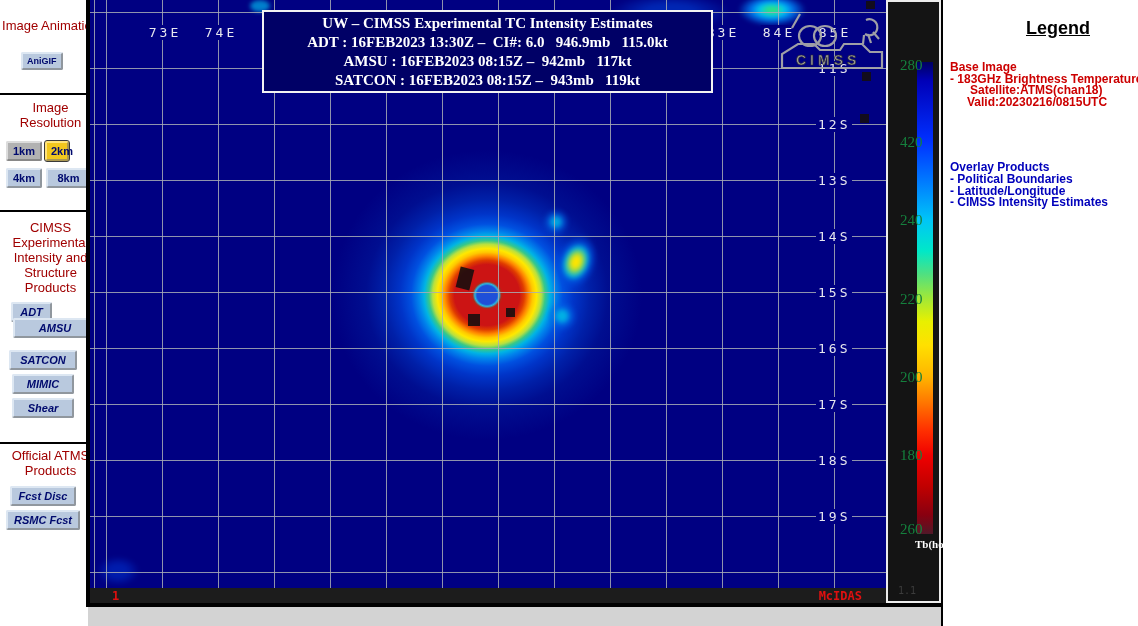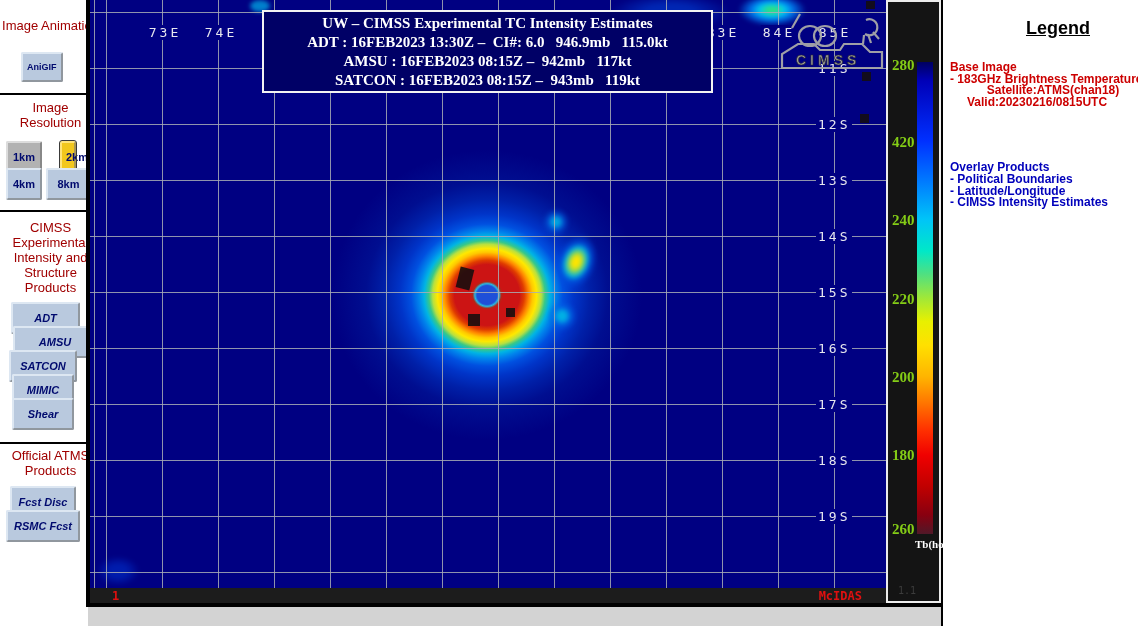--- a/index.html
+++ b/index.html
@@ -6,21 +6,21 @@
   #page{position:relative;width:1138px;height:626px;overflow:hidden;background:#fff;
         font-family:"Liberation Sans",sans-serif;}
 
   
   #sidebar{position:absolute;left:0;top:0;width:86px;height:626px;background:#fff;}
   .side-head{position:absolute;left:0;width:101px;text-align:center;font-weight:normal;
              font-size:13px;line-height:15px;color:#a00000;}
   .divider{position:absolute;left:0;width:86px;height:2px;background:#000;}
   .sbtn{position:absolute;font-weight:bold;color:#000a6e;background:#b9c9de;
         border:2px outset #dde7f2;border-radius:2px;text-align:center;
-        font-size:11px;padding:8px 4px;cursor:pointer;white-space:nowrap;}
+        font-size:11px;padding:2px 4px;cursor:pointer;white-space:nowrap;}
   .sbtn.italic{font-style:italic;}
   .sbtn.gray{background:#b2b2b2;border:2px outset #dcdcdc;}
   .sbtn.selected{background:#f2c71d;border:2px outset #ffe37a;outline:1px solid #3a3a3a;}
 
   
   #img-left-border{position:absolute;left:86px;top:0;width:4px;height:607px;background:#000;}
   #img-bottom-border{position:absolute;left:86px;top:603px;width:857px;height:4px;background:#000;}
   #right-black-line{position:absolute;left:941px;top:0;width:2px;height:626px;background:#000;}
   #gray-strip{position:absolute;left:88px;top:607px;width:853px;height:19px;background:#d3d3d3;}
 
@@ -53,22 +53,22 @@
 
   
   #colorbar-panel{position:absolute;left:886px;top:0;width:55px;height:603px;background:#141414;
     border:2px solid #ececec;box-sizing:border-box;}
   #cbar{position:absolute;left:29px;top:60px;width:16px;height:472px;
     background:linear-gradient(to bottom,
       #000060 0%, #0000b8 4%, #0030ff 16.7%, #0078ff 25%, #00c4f8 33.3%,
       #00e8c8 40%, #50e080 45%, #a0e838 50%, #e8f000 55%, #ffe000 60%,
       #ffb400 66.7%, #ff7800 72%, #ff3000 78%, #f00000 83.3%, #c00000 90%,
       #880010 96%, #501828 100%);}
-  .cbar-tick{position:absolute;left:4px;width:24px;text-align:left;color:#84cc16;
-    font-family:"Liberation Serif",serif;font-weight:bold;font-size:15px;}
+  .cbar-tick{position:absolute;left:12px;width:24px;text-align:left;color:#15803d;
+    font-family:"Liberation Serif",serif;font-weight:normal;font-size:15px;}
   #cbar-unit{position:absolute;left:3px;top:536px;color:#fff;font-family:"Liberation Serif",serif;
     font-weight:bold;font-size:11px;margin-left:24px;}
   #cbar-footnote{position:absolute;left:10px;top:583px;color:#3c3c3c;
     font-family:"DejaVu Sans Mono",monospace;font-size:10px;}
 
   
   #legend{position:absolute;left:950px;top:0;width:186px;}
   #legend-title{font-size:18px;font-weight:bold;text-decoration:underline;color:#000;
     text-align:center;padding-left:30px;margin-top:18px;}
   .leg-line{font-size:12px;font-weight:bold;line-height:11.6px;white-space:nowrap;}
@@ -81,29 +81,29 @@
 <div id="page">
 
   <div id="sidebar">
     <div class="side-head" style="top:18px;">Image Animation</div>
     <button class="sbtn" style="left:21px;top:52px;font-size:9px;">AniGIF</button>
 
     <div class="divider" style="top:93px;"></div>
 
     <div class="side-head" style="top:100px;">Image Resolution</div>
     <button class="sbtn gray" style="left:6px;top:141px;width:36px;">1km</button>
-    <button class="sbtn selected" style="left:60px;top:141px;width:16px;">2km</button>
+    <button class="sbtn selected" style="left:45px;top:141px;width:24px;">2km</button>
     <button class="sbtn" style="left:6px;top:168px;width:36px;">4km</button>
     <button class="sbtn" style="left:46px;top:168px;width:45px;">8km</button>
 
     <div class="divider" style="top:210px;"></div>
 
     <div class="side-head" style="top:220px;">CIMSS Experimental Intensity and Structure Products</div>
-    <button class="sbtn italic" style="left:11px;top:302px;width:69px;">ADT</button>
-    <button class="sbtn italic" style="left:13px;top:326px;width:84px;">AMSU</button>
+    <button class="sbtn italic" style="left:11px;top:302px;width:41px;">ADT</button>
+    <button class="sbtn italic" style="left:13px;top:318px;width:84px;">AMSU</button>
     <button class="sbtn italic" style="left:9px;top:350px;width:68px;">SATCON</button>
     <button class="sbtn italic" style="left:12px;top:374px;width:62px;">MIMIC</button>
     <button class="sbtn italic" style="left:12px;top:398px;width:62px;">Shear</button>
 
     <div class="divider" style="top:442px;"></div>
 
     <div class="side-head" style="top:448px;">Official ATMS Products</div>
     <button class="sbtn italic" style="left:10px;top:486px;width:66px;">Fcst Disc</button>
     <button class="sbtn italic" style="left:6px;top:510px;width:74px;font-style:italic;">RSMC Fcst</button>
   </div>
@@ -191,21 +191,21 @@
     <span class="cbar-tick" style="top:519px;">260</span>
     <span id="cbar-unit">Tb(horz)</span>
     <span id="cbar-footnote">1.1</span>
   </div>
 
   <div id="legend">
     <div id="legend-title">Legend</div>
     <div style="margin-top:23px;">
       <div class="leg-line leg-red">Base Image</div>
       <div class="leg-line leg-red">-  183GHz Brightness Temperature</div>
-      <div class="leg-line leg-red" style="padding-left:20px;text-align:center;">Satellite:ATMS(chan18)</div>
+      <div class="leg-line leg-red" style="padding-left:20px;">Satellite:ATMS(chan18)</div>
       <div class="leg-line leg-red" style="padding-left:17px;">Valid:20230216/0815UTC</div>
     </div>
     <div style="margin-top:54px;">
       <div class="leg-line leg-blue">Overlay Products</div>
       <div class="leg-line leg-blue">-  Political Boundaries</div>
       <div class="leg-line leg-blue">-  Latitude/Longitude</div>
       <div class="leg-line leg-blue">-  CIMSS Intensity Estimates</div>
     </div>
   </div>
 

